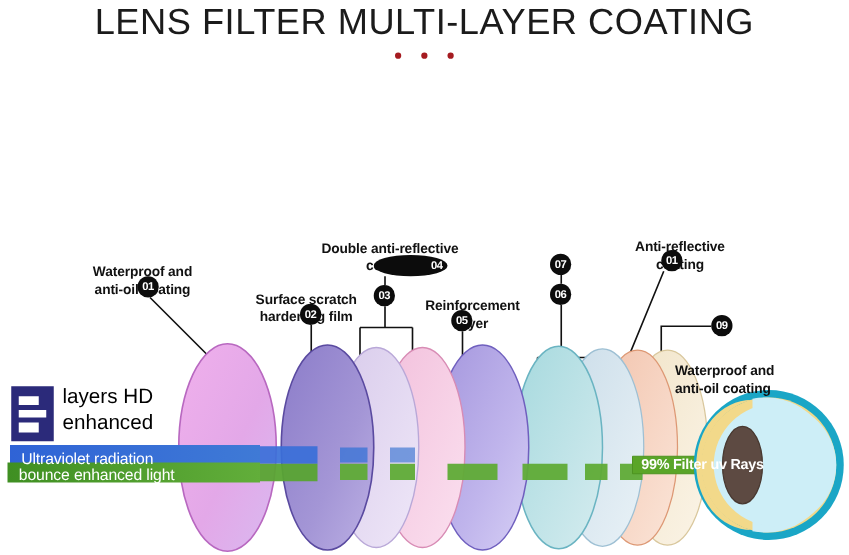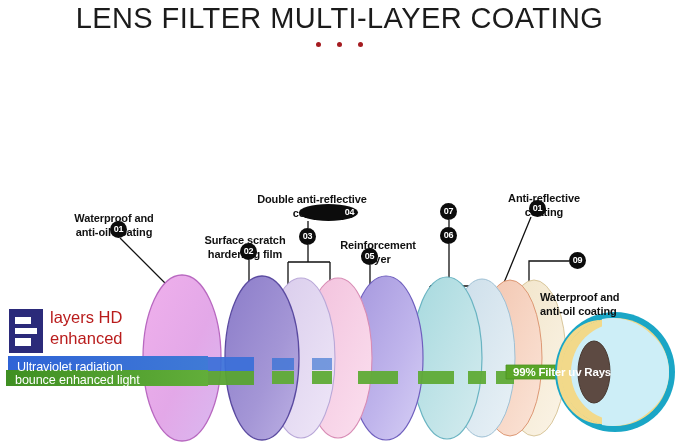--- a/index.html
+++ b/index.html
@@ -102,21 +102,21 @@
     width: 36px;
     height: 46px;
   }
   #nine-text {
     position: absolute;
     left: 42px;
     top: -1px;
     font-family: "Liberation Sans", sans-serif;
     font-size: 16.5px;
     line-height: 21px;
-    color: #b91c1c;
+    color: #000000;
     white-space: pre-line;
     font-weight: 400;
   }
 
   
   .uv-line {
     position: absolute;
     font-family: "Liberation Sans", sans-serif;
     font-size: 12.6px;
     font-weight: 400;

